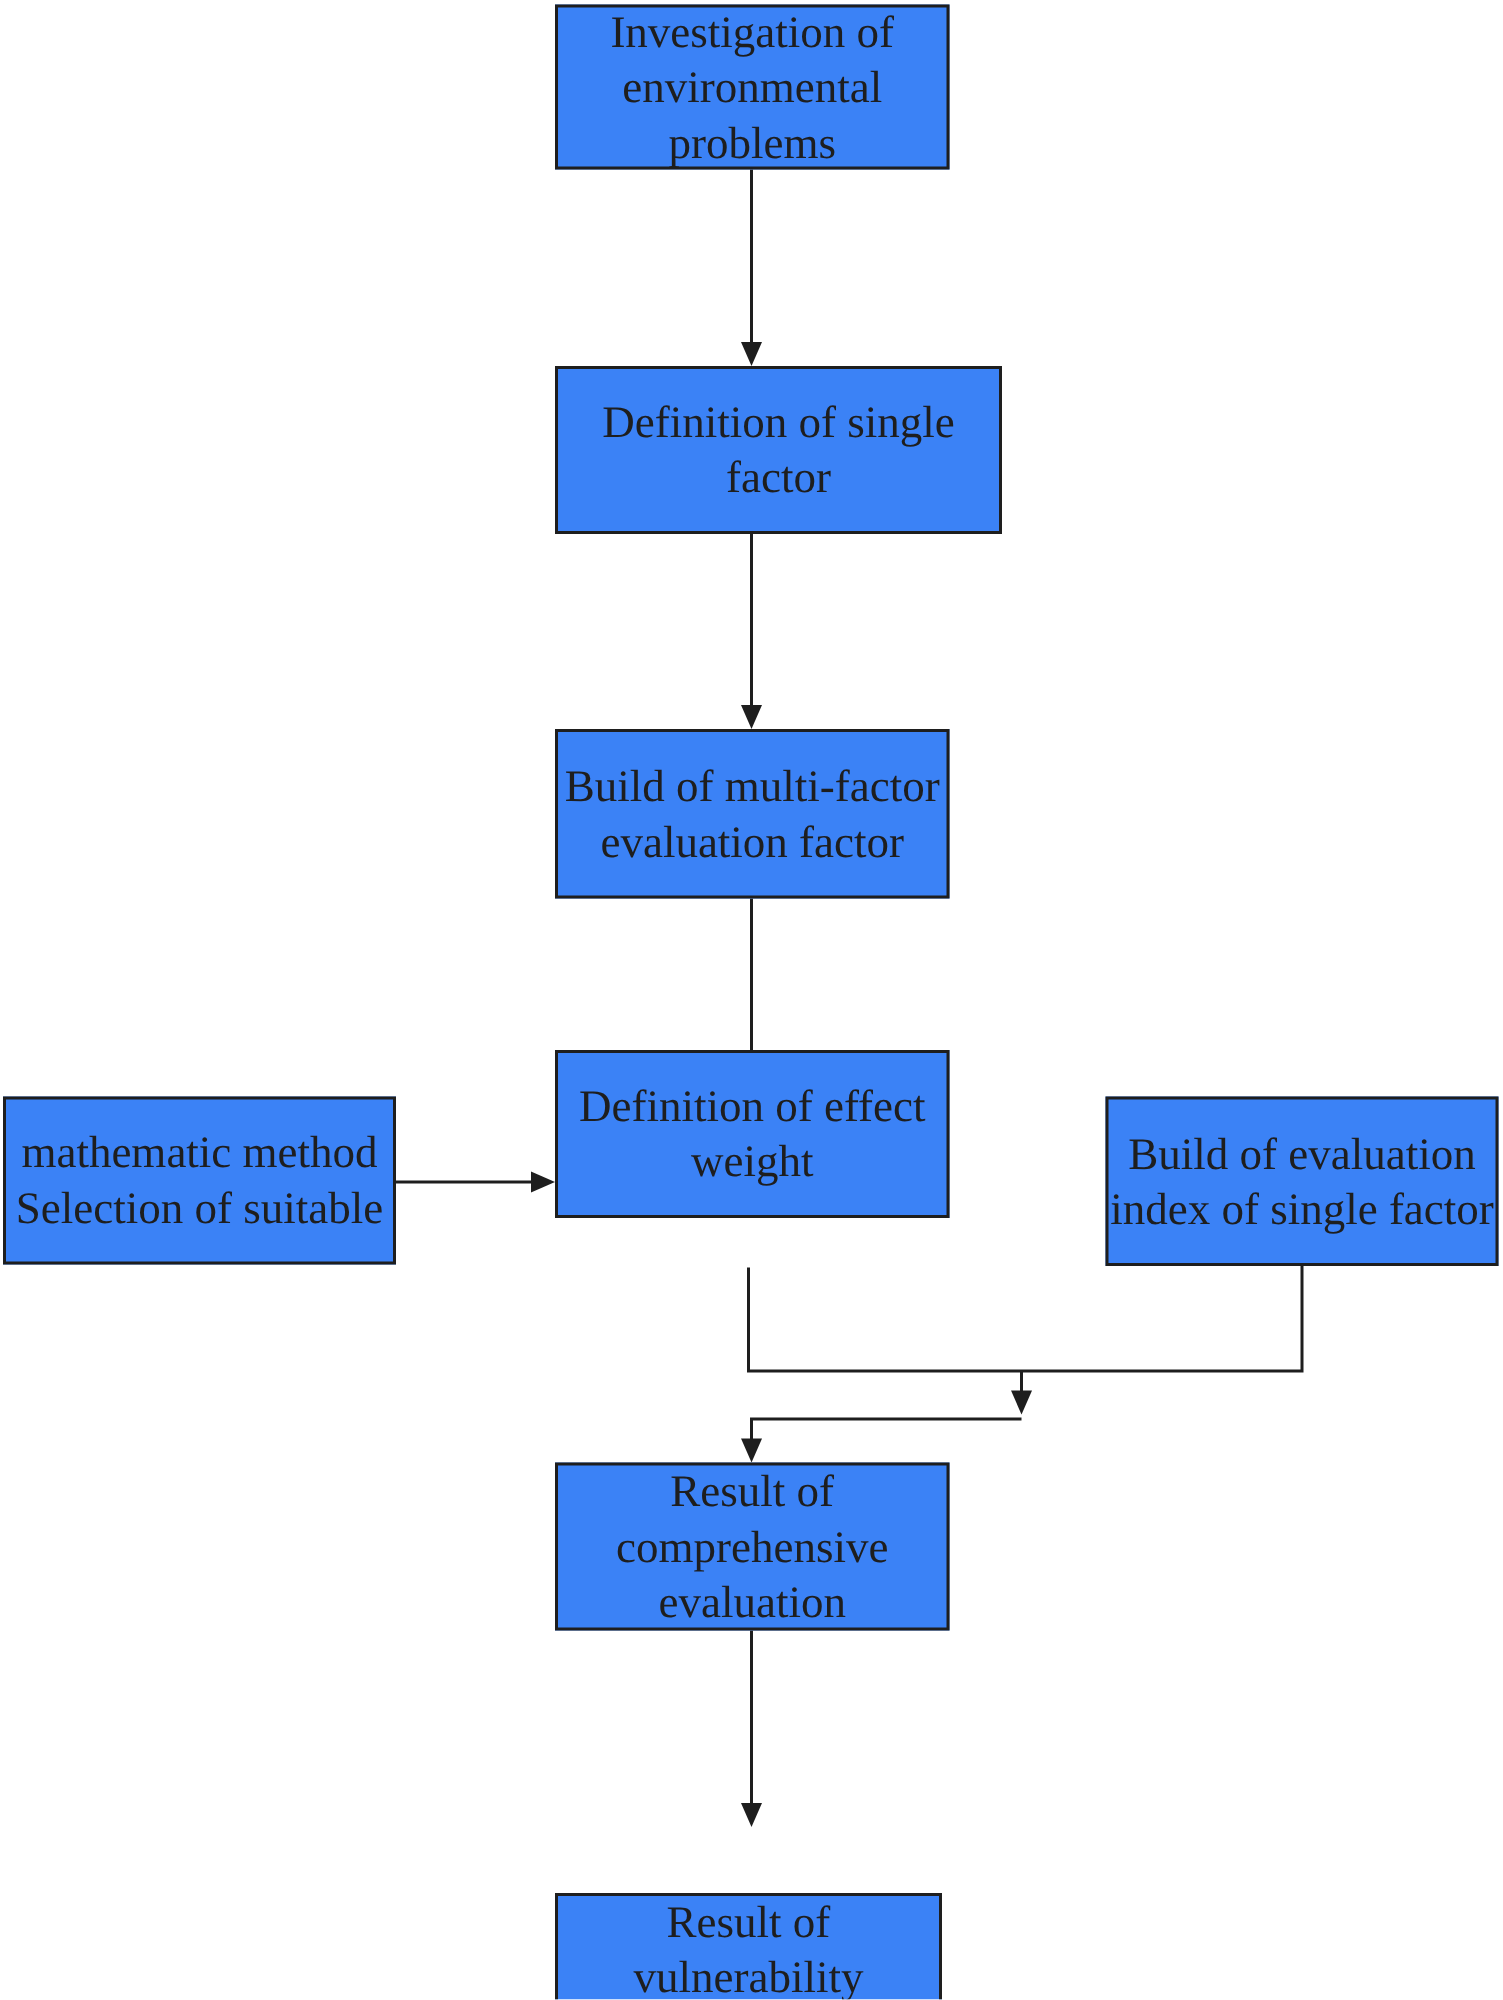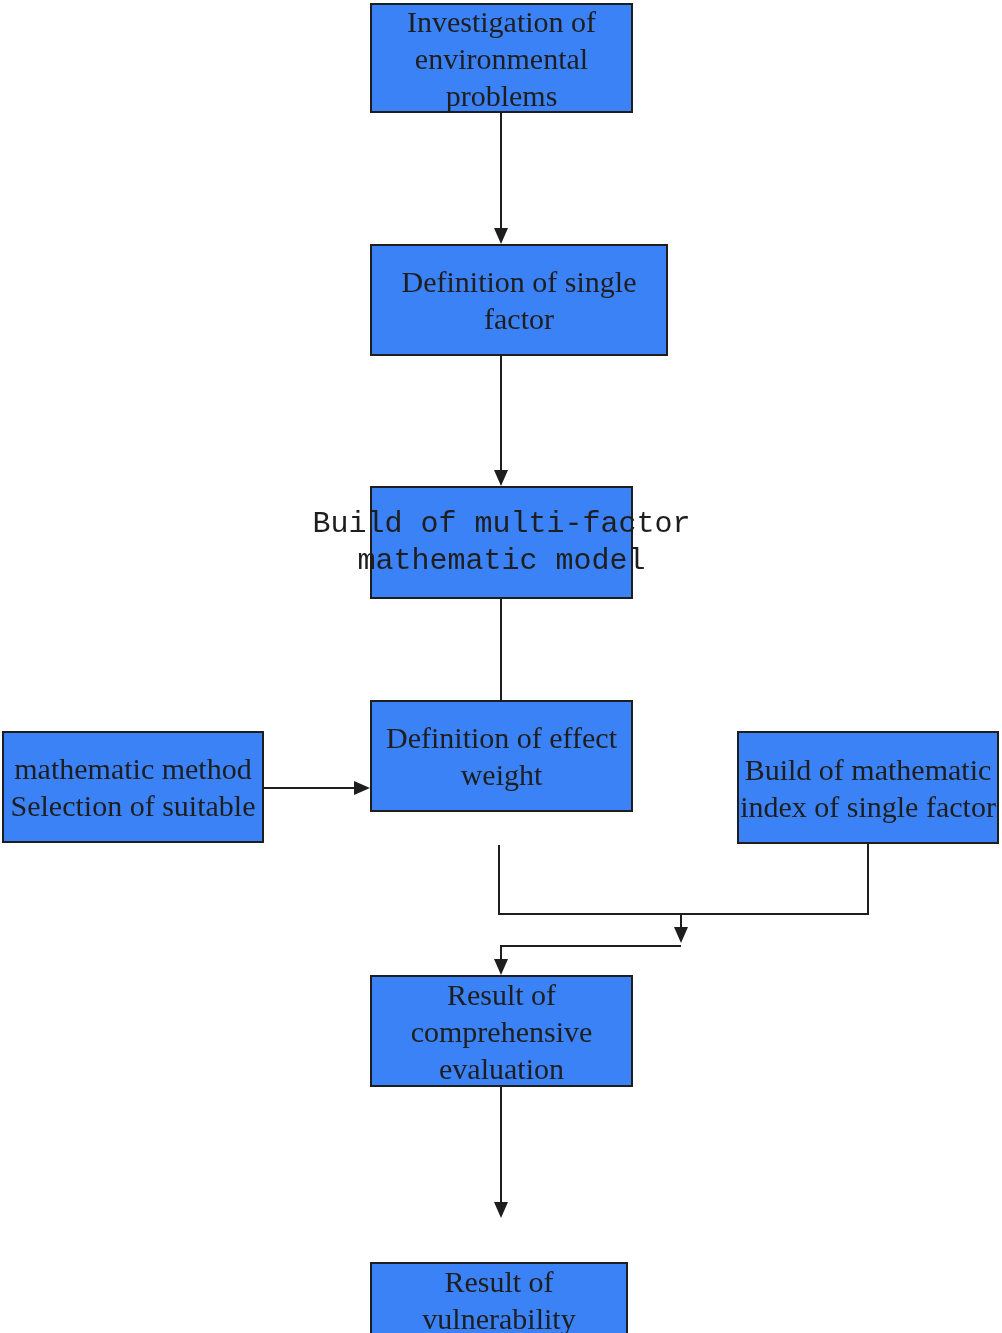--- a/index.html
+++ b/index.html
@@ -36,21 +36,21 @@
     text-align: center;
     font-size: 30px;
     line-height: 37px;
   }
   .node .line {
     white-space: nowrap;
   }
   
   .n-investigation { left: 370px; top: 3px;    width: 263px; height: 110px; }
   .n-single-factor { left: 370px; top: 244px;  width: 298px; height: 112px; }
-  .n-multi-factor  { left: 370px; top: 486px;  width: 263px; height: 113px; font-family: Liberation Mono, monospace; }
+  .n-multi-factor  { left: 370px; top: 486px;  width: 263px; height: 113px; }
   .n-math-method   { left: 2px;   top: 731px;  width: 262px; height: 112px; }
   .n-effect-weight { left: 370px; top: 700px;  width: 263px; height: 112px; }
   .n-eval-index    { left: 737px; top: 731px;  width: 262px; height: 113px; }
   .n-grade         { left: 370px; top: 975px;  width: 263px; height: 112px; }
   .n-result        { left: 370px; top: 1218px; width: 258px; height: 113px; margin-top: 44px; }
 </style>
 </head>
 <body>
 
 <div class="canvas">
@@ -106,35 +106,35 @@
     <div class="line">problems</div>
   </div>
 
   <div class="node n-single-factor">
     <div class="line">Definition of single</div>
     <div class="line">factor</div>
   </div>
 
   <div class="node n-multi-factor">
     <div class="line">Build of multi-factor</div>
-    <div class="line">mathematic model</div>
+    <div class="line">evaluation factor</div>
   </div>
 
   <div class="node n-math-method">
     <div class="line">mathematic method</div>
     <div class="line">Selection of suitable</div>
   </div>
 
   <div class="node n-effect-weight">
     <div class="line">Definition of effect</div>
     <div class="line">weight</div>
   </div>
 
   <div class="node n-eval-index">
-    <div class="line">Build of mathematic</div>
+    <div class="line">Build of evaluation</div>
     <div class="line">index of single factor</div>
   </div>
 
   <div class="node n-grade">
     <div class="line">Result of</div>
     <div class="line">comprehensive</div>
     <div class="line">evaluation</div>
   </div>
 
   <div class="node n-result">

